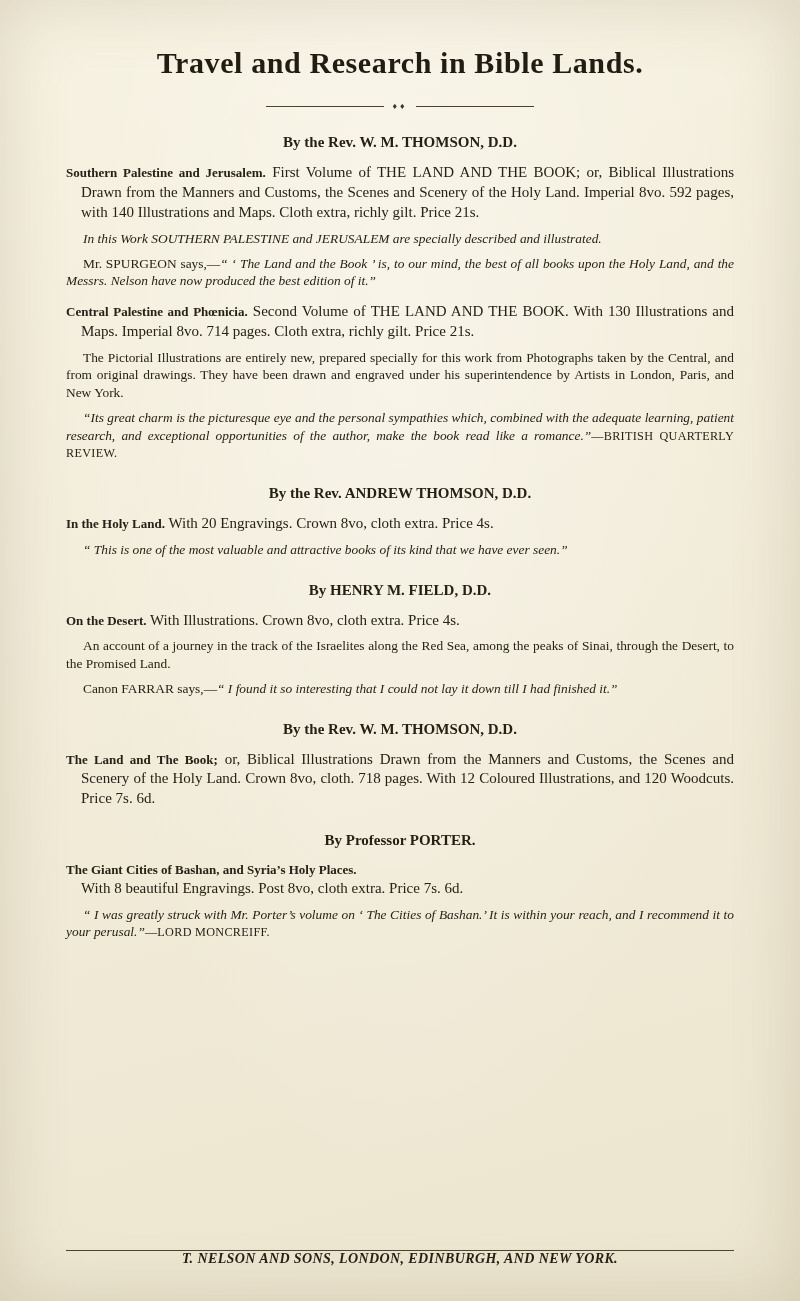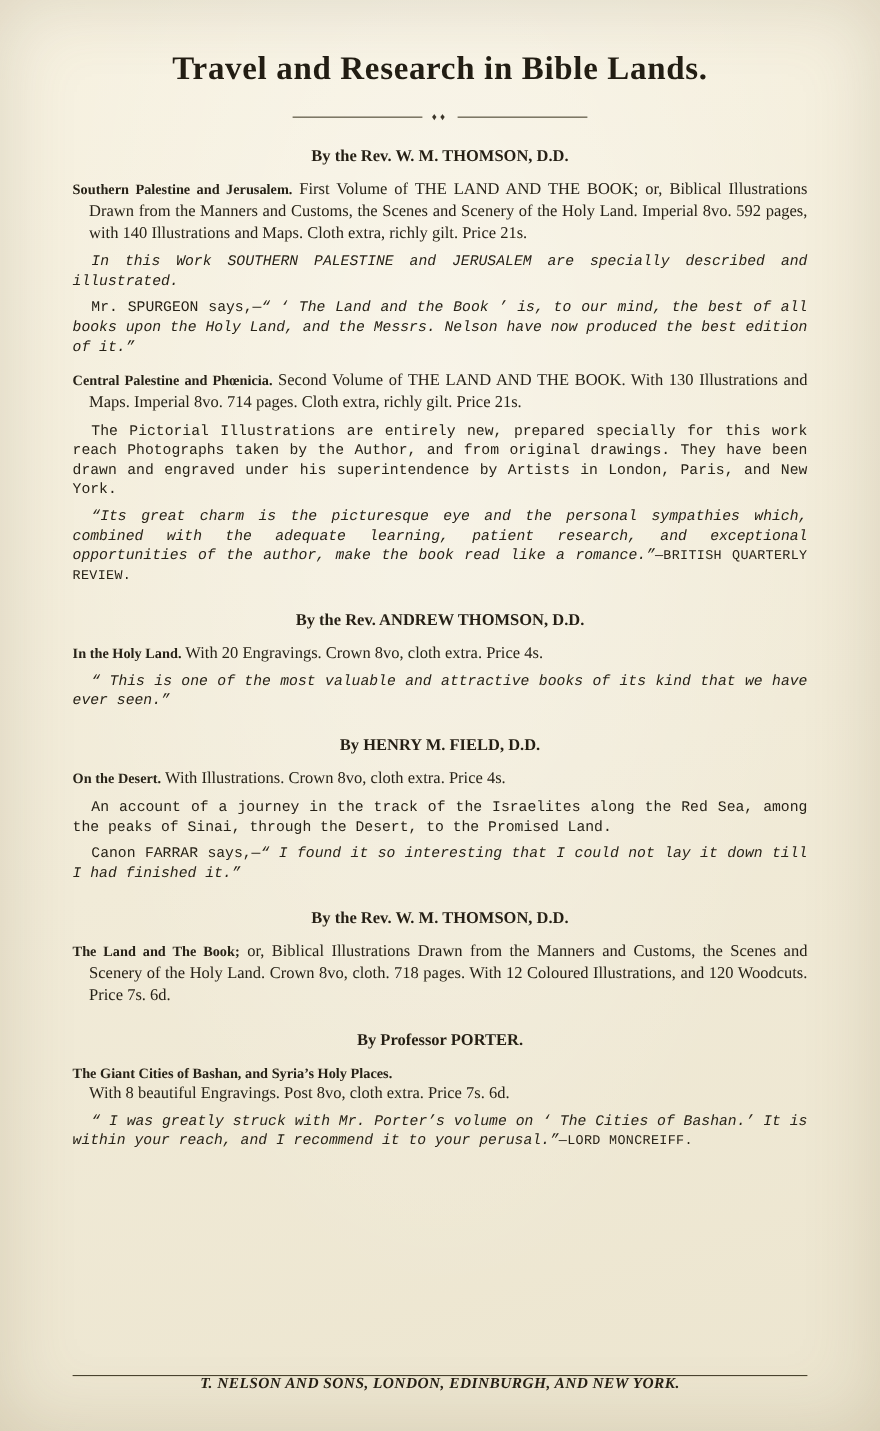--- a/index.html
+++ b/index.html
@@ -58,21 +58,20 @@
     text-align: justify;
   }
   .btitle { font-weight: 700; font-size: 13px; }
   .btitle.block { display: block; }
   .note {
     font-size: 13.4px;
     line-height: 1.32;
     text-indent: 17px;
     margin-top: 7px;
     text-align: justify;
-    font-family: Liberation Mono, monospace;
   }
   .ital { font-style: italic; }
   .roman { font-style: normal; }
   .attr { font-size: 12.2px; letter-spacing: 0.3px; }
   .foot { margin-top: auto; }
   .rule { height: 1px; background: #49432f; }
   .imprint {
     text-align: center;
     font-style: italic;
     font-weight: 700;
@@ -97,21 +96,21 @@
   <div class="byline">By the Rev. W. M. THOMSON, D.D.</div>
 
   <div class="entry">
     <p class="lead"><span class="btitle">Southern Palestine and Jerusalem.</span> <span>First Volume of THE LAND AND THE BOOK; or, Biblical Illustrations Drawn from the Manners and Customs, the Scenes and Scenery of the Holy Land. Imperial 8vo. 592 pages, with 140 Illustrations and Maps. Cloth extra, richly gilt. Price 21s.</span></p>
     <p class="note ital">In this Work SOUTHERN PALESTINE and JERUSALEM are specially described and illustrated.</p>
     <p class="note"><span class="roman">Mr. SPURGEON says,—</span><span class="ital">“ ‘ The Land and the Book ’ is, to our mind, the best of all books upon the Holy Land, and the Messrs. Nelson have now produced the best edition of it.”</span></p>
   </div>
 
   <div class="entry">
     <p class="lead"><span class="btitle">Central Palestine and Phœnicia.</span> <span>Second Volume of THE LAND AND THE BOOK. With 130 Illustrations and Maps. Imperial 8vo. 714 pages. Cloth extra, richly gilt. Price 21s.</span></p>
-    <p class="note">The Pictorial Illustrations are entirely new, prepared specially for this work reach Photographs taken by the Author, and from original drawings. They have been drawn and engraved under his superintendence by Artists in London, Paris, and New York.</p>
+    <p class="note">The Pictorial Illustrations are entirely new, prepared specially for this work from Photographs taken by the Central, and from original drawings. They have been drawn and engraved under his superintendence by Artists in London, Paris, and New York.</p>
     <p class="note"><span class="ital">“Its great charm is the picturesque eye and the personal sympathies which, combined with the adequate learning, patient research, and exceptional opportunities of the author, make the book read like a romance.”</span><span class="attr">—BRITISH QUARTERLY REVIEW.</span></p>
   </div>
 
   <div class="byline">By the Rev. ANDREW THOMSON, D.D.</div>
 
   <div class="entry">
     <p class="lead"><span class="btitle">In the Holy Land.</span> <span>With 20 Engravings. Crown 8vo, cloth extra. Price 4s.</span></p>
     <p class="note"><span class="ital">“ This is one of the most valuable and attractive books of its kind that we have ever seen.”</span></p>
   </div>
 

